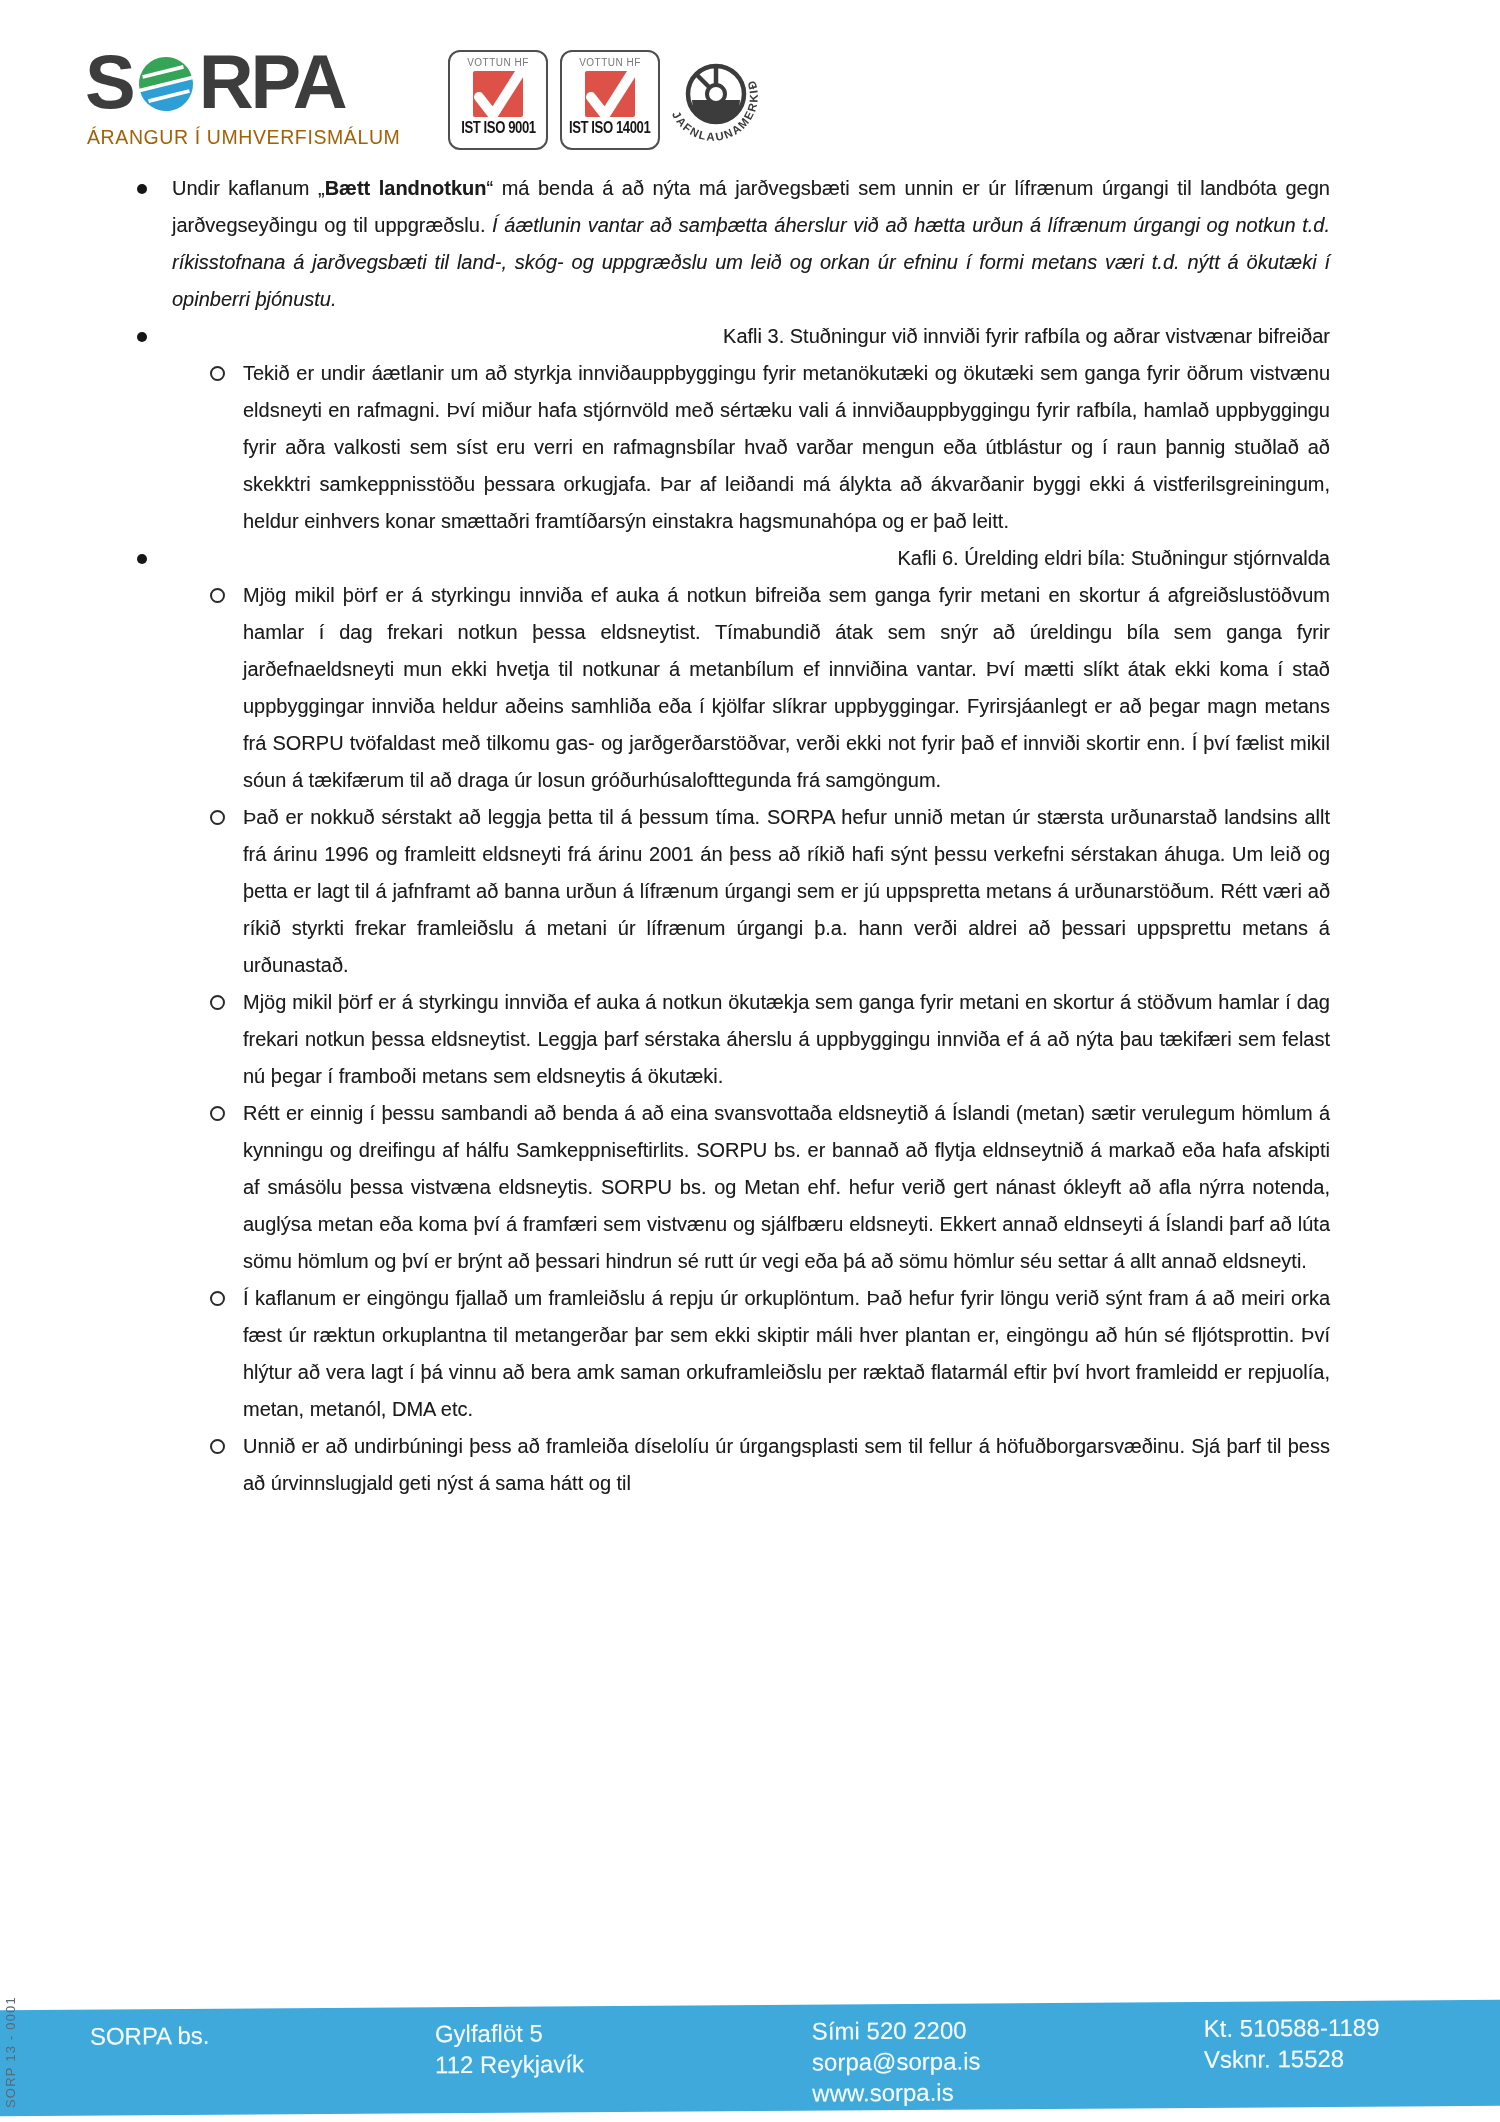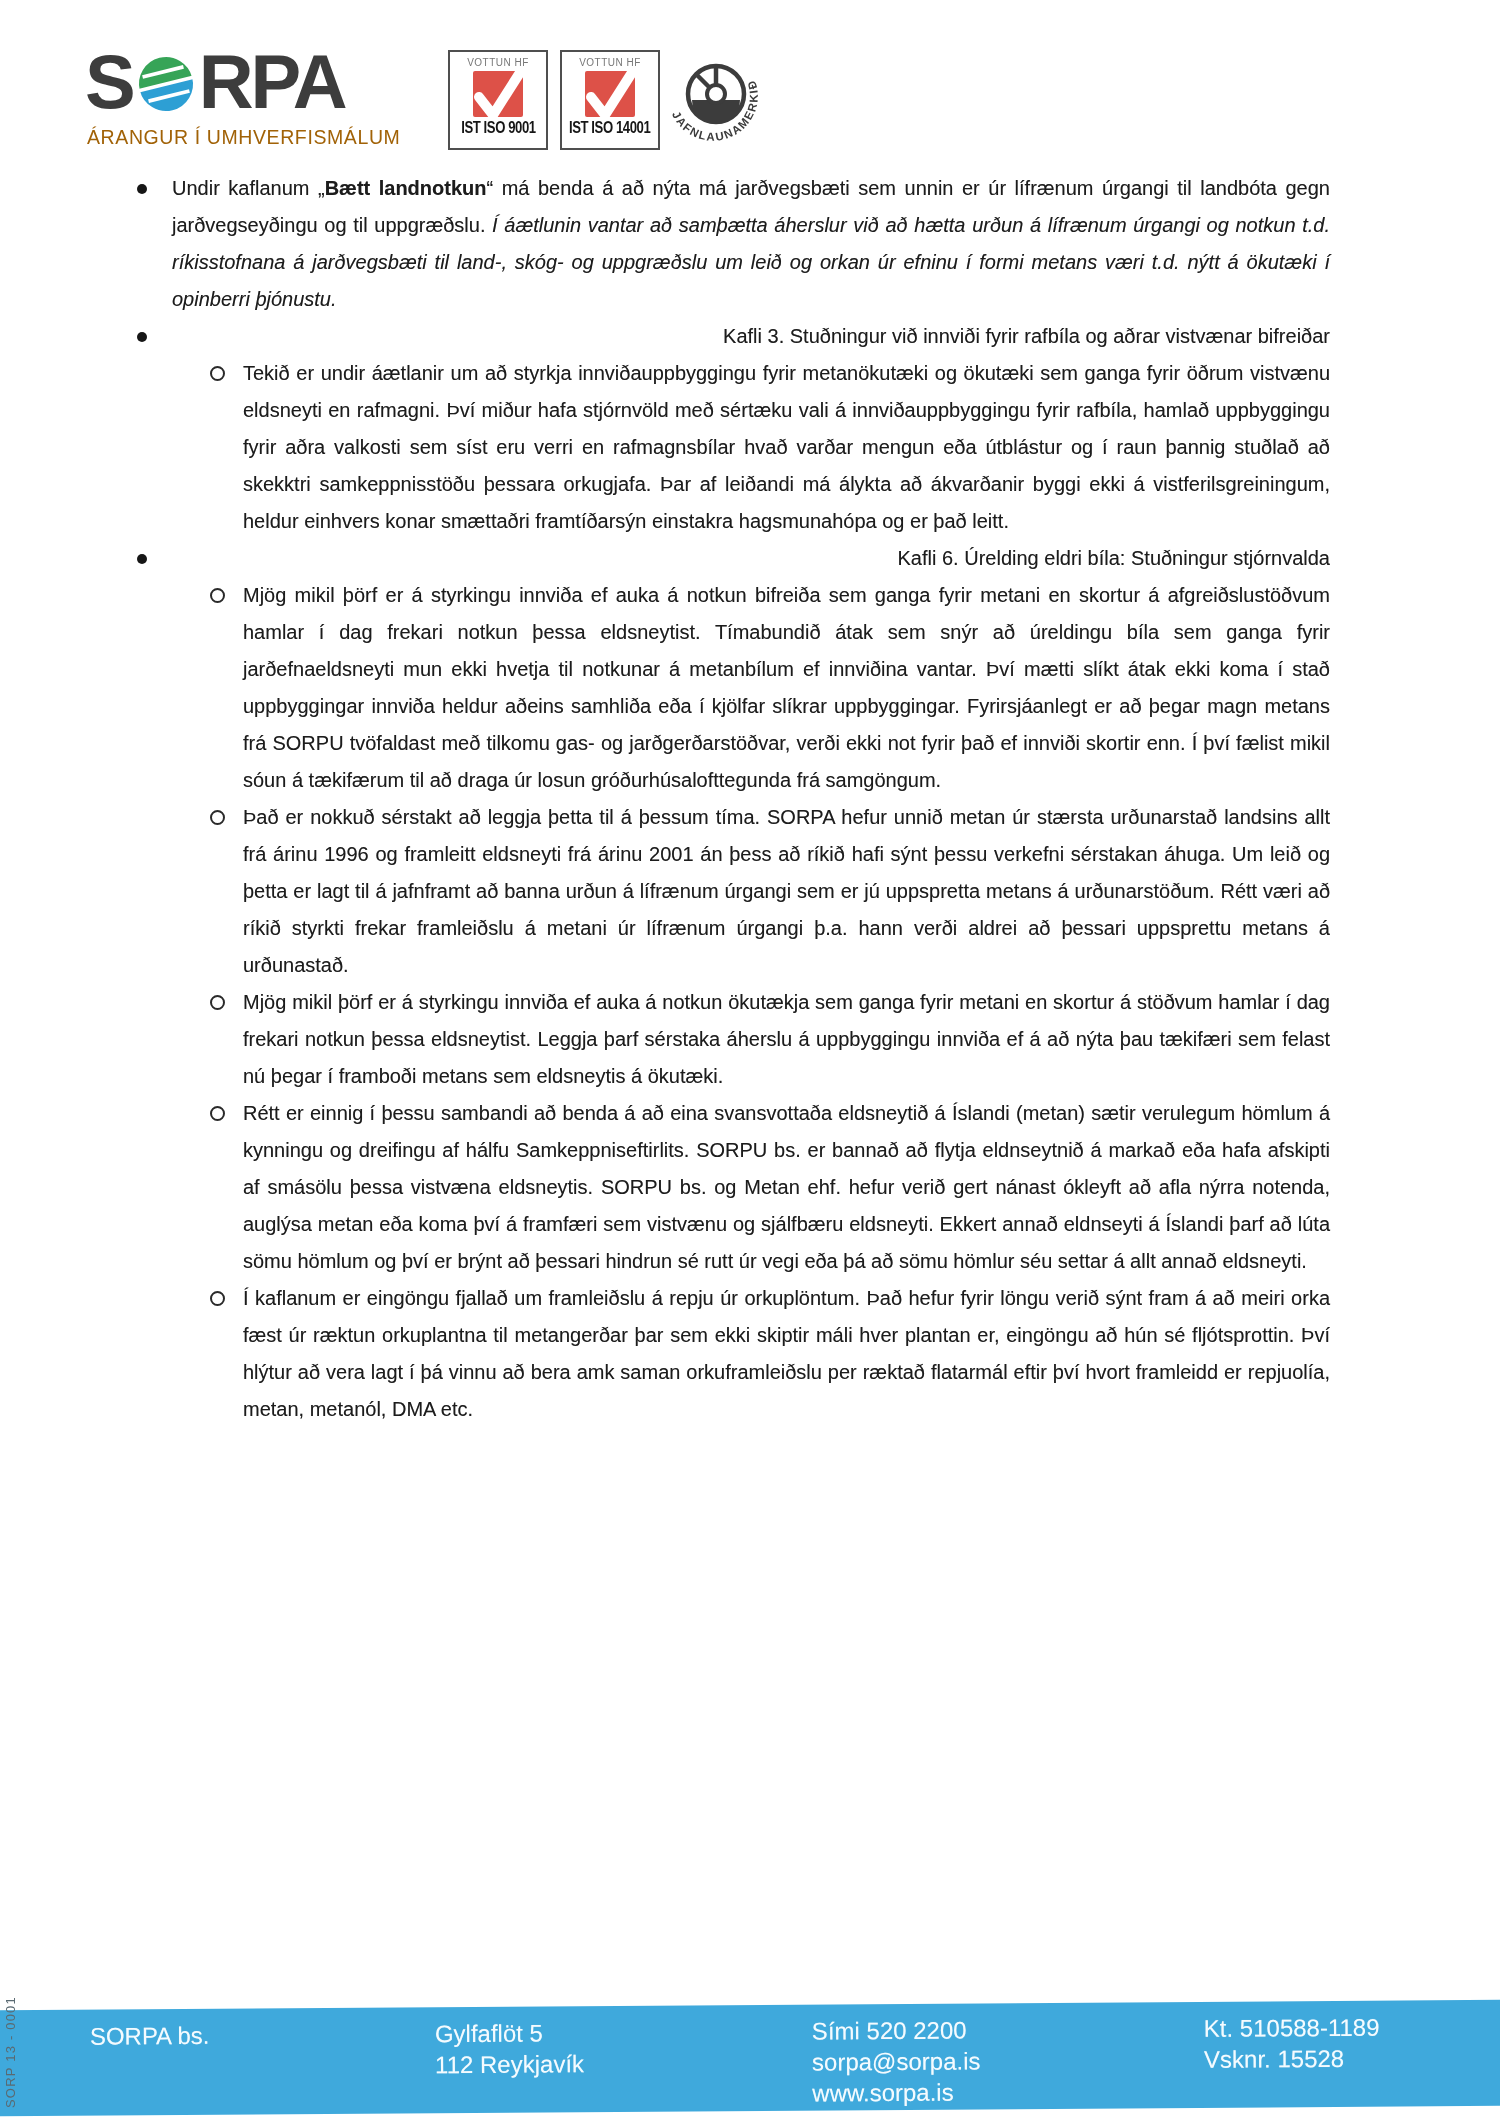--- a/index.html
+++ b/index.html
@@ -17,21 +17,21 @@
     font-family:"Liberation Sans", sans-serif;color:var(--ink);
   }
   
   .logo{position:absolute;left:85px;top:44px;display:flex;align-items:center;
         font-weight:700;font-size:76px;letter-spacing:-3px;color:var(--logo-ink);
         line-height:1;}
   .logo .globe{width:62px;height:62px;margin:0 2px;flex:none;}
   .tagline{position:absolute;left:87px;top:126px;font-size:19.5px;color:#a16207;
            letter-spacing:.6px;font-weight:400;}
   .badges{position:absolute;left:448px;top:50px;display:flex;gap:12px;}
-  .badge{width:100px;height:100px;border:2px solid #4f4f4f;border-radius:0;
+  .badge{width:100px;height:100px;border:2px solid #4f4f4f;border-radius:12px;
          background:#fff;display:flex;flex-direction:column;align-items:center;
          padding:4px 2px;box-sizing:border-box;}
   .badge-top{font-size:10px;color:#777;letter-spacing:.5px;margin-top:1px;}
   .badge-check{width:50px;height:46px;background:var(--badge-red);border-radius:2px;
                margin:3px 0 2px 0;position:relative;overflow:visible;flex:none;}
   .badge-check svg{position:absolute;left:-6px;top:-8px;width:64px;height:62px;}
   .badge-bottom{font-size:16px;font-weight:700;color:#161616;white-space:nowrap;
                 transform:scaleX(.82);letter-spacing:-.5px;}
   .emblem{position:absolute;left:662px;top:52px;width:108px;height:108px;}
   
@@ -159,20 +159,24 @@
     </div>
     <div class="li2">
       <span class="ring"></span>
       <p class="body2">Rétt er einnig í þessu sambandi að benda á að eina svansvottaða eldsneytið á Íslandi (metan) sætir verulegum hömlum á kynningu og dreifingu af hálfu Samkeppniseftirlits. SORPU bs. er bannað að flytja eldnseytnið á markað eða hafa afskipti af smásölu þessa vistvæna eldsneytis.  SORPU bs. og Metan ehf. hefur verið gert nánast ókleyft að afla nýrra notenda, auglýsa metan eða koma því á framfæri sem vistvænu  og sjálfbæru eldsneyti. Ekkert annað eldnseyti á Íslandi þarf að lúta sömu hömlum og því er brýnt að þessari hindrun sé rutt úr vegi eða þá að sömu hömlur séu settar á allt annað eldsneyti.</p>
     </div>
 
     <div class="li2">
       <span class="ring"></span>
       <p class="body2">Í kaflanum er eingöngu fjallað um framleiðslu á repju úr orkuplöntum.  Það hefur fyrir löngu verið sýnt fram á að meiri orka fæst úr ræktun orkuplantna til metangerðar þar sem ekki skiptir máli hver plantan er, eingöngu að hún sé fljótsprottin.  Því hlýtur að vera lagt í þá vinnu að bera amk saman orkuframleiðslu per ræktað flatarmál eftir því hvort framleidd er repjuolía, metan, metanól, DMA etc.</p>
     </div>
+    <div class="li2">
+      <span class="ring"></span>
+      <p class="body2">Unnið er að undirbúningi þess að framleiða díselolíu úr úrgangsplasti sem til fellur á höfuðborgarsvæðinu.  Sjá þarf til þess að úrvinnslugjald geti nýst á sama hátt og til</p>
+    </div>
 
   </main>
 
   <footer class="footer-bar">
     <div class="col fc1">
       <div>SORPA bs.</div>
     </div>
     <div class="col fc2">
       <div>Gylfaflöt 5</div>
       <div>112 Reykjavík</div>

